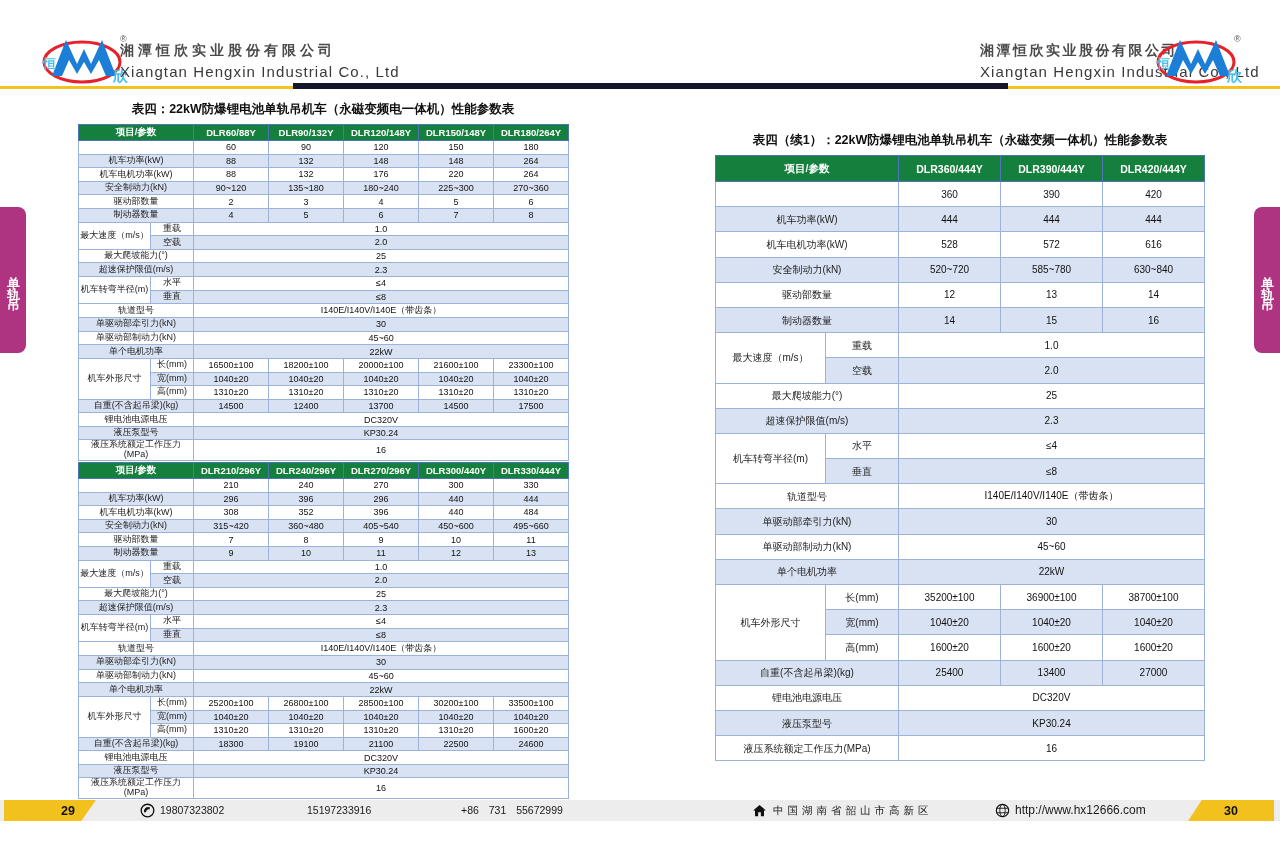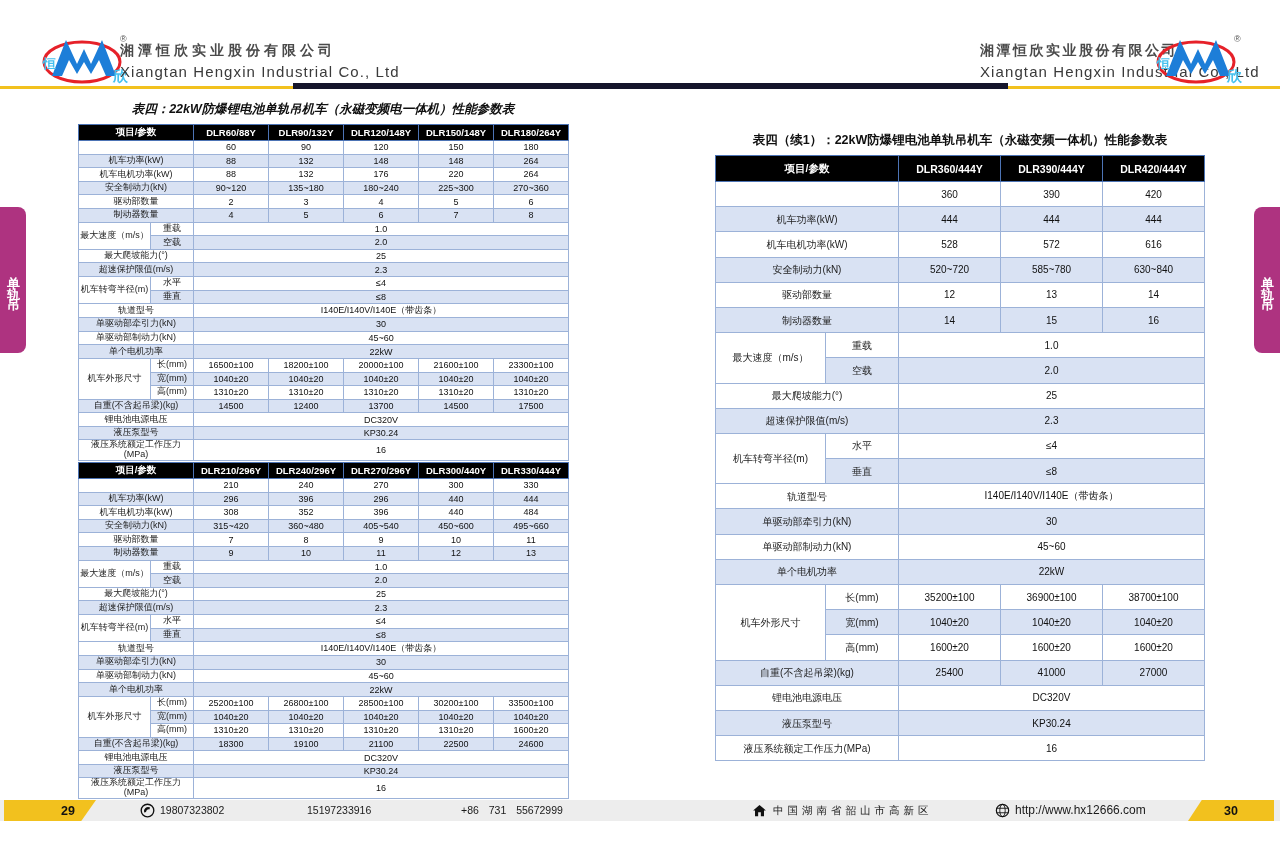--- a/index.html
+++ b/index.html
@@ -13,21 +13,21 @@
   .rule-yellow{background:#f2c11e;height:3px;top:86px;}
   .rule-dark{background:#15152b;height:6px;top:83px;}
 
   
   .page-title{font-size:12.5px;font-weight:bold;color:#101010;text-align:center;white-space:nowrap;}
 
   
   table.spec{border-collapse:collapse;table-layout:fixed;background:#fff;}
   table.spec th,table.spec td{border:1px solid #9cb2d8;text-align:center;padding:0 1px;
       overflow:hidden;white-space:nowrap;}
-  table.spec thead th{background:#000000;color:#ffffff;font-weight:bold;border-color:#4d74b5;}
+  table.spec thead th{background:#15803d;color:#ffffff;font-weight:bold;border-color:#4d74b5;}
   table.spec tr.alt td{background:#d9e2f3;}
   table.spec td.lbl,table.spec td.sub{white-space:normal;line-height:1.1;color:#1d1d1d;}
   .t-left{font-size:9px;}
   .t-left thead tr{height:16px;}
   .t-left thead th{font-size:9.5px;}
   .t-left tbody tr{height:13.6px;}
   .t-right{font-size:10px;}
   .t-right thead tr{height:26px;}
   .t-right thead th{font-size:10.5px;}
   .t-right tbody tr{height:25.2px;}
@@ -80,21 +80,21 @@
   </svg>
 </div>
 
 <div class="abs rule-yellow" style="left:0;width:293px;"></div>
 <div class="abs rule-dark" style="left:293px;width:715px;"></div>
 <div class="abs rule-yellow" style="left:1008px;width:272px;"></div>
 
 <div class="abs side-tab tab-left">单轨吊</div>
 <div class="abs side-tab tab-right">单轨吊</div>
 
-<div class="abs page-title" style="left:78px;top:101px;width:490px;font-style:italic;">表四：22kW防爆锂电池单轨吊机车（永磁变频电一体机）性能参数表</div>
+<div class="abs page-title" style="left:78px;top:101px;width:490px;">表四：22kW防爆锂电池单轨吊机车（永磁变频电一体机）性能参数表</div>
 <table class="spec t-left abs" style="left:78px;top:124px;width:490px;">
     <colgroup>
       <col style="width: 72px;">
       <col style="width: 43px;">
       <col style="width: 75px;">
       <col style="width: 75px;">
       <col style="width: 75px;">
       <col style="width: 75px;">
       <col style="width: 75px;">
     </colgroup>
@@ -516,21 +516,21 @@
       </tr>
       <tr>
         <td class="sub">高(mm)</td>
         <td>1600±20</td>
         <td>1600±20</td>
         <td>1600±20</td>
       </tr>
       <tr class="alt">
         <td class="lbl" colspan="2">自重(不含起吊梁)(kg)</td>
         <td>25400</td>
-        <td>41000</td>
+        <td>13400</td>
         <td>27000</td>
       </tr>
       <tr>
         <td class="lbl" colspan="2">锂电池电源电压</td>
         <td colspan="3">DC320V</td>
       </tr>
       <tr class="alt">
         <td class="lbl" colspan="2">液压泵型号</td>
         <td colspan="3">KP30.24</td>
       </tr>

